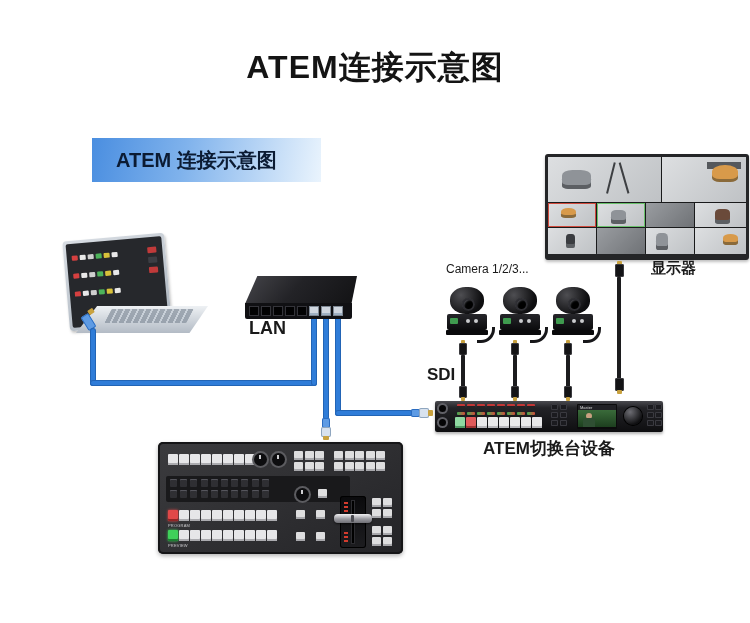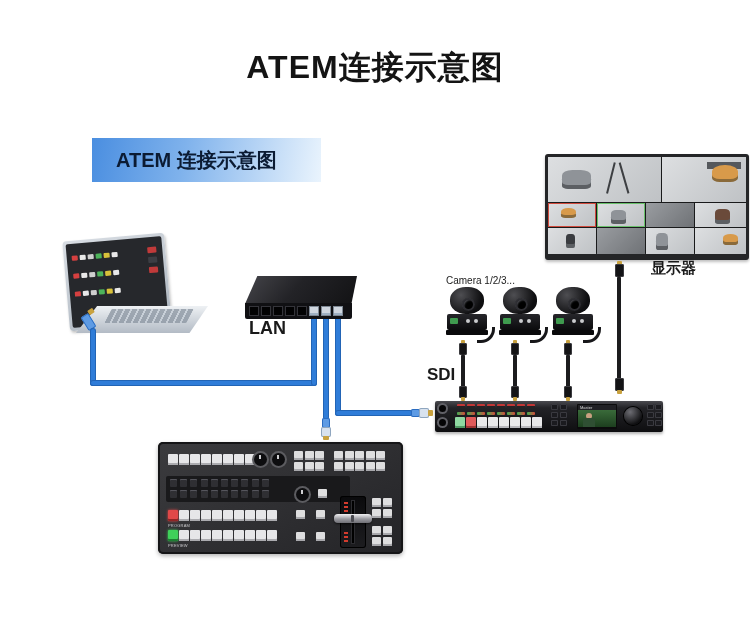--- a/index.html
+++ b/index.html
@@ -9,21 +9,21 @@
   }
   .abs{position:absolute;}
   
   #main-title{left:0;top:46px;width:750px;text-align:center;font-size:32px;font-weight:bold;letter-spacing:1px;color:#141414;}
   #section-header{left:48px;top:138px;width:205px;height:44px;line-height:44px;padding-left:24px;
     font-size:20px;font-weight:bold;color:#0b1b33;
     background:linear-gradient(100deg,#4a8ee0 0%,#7fb2ec 40%,#eaf4fd 100%);margin-left:44px;}
   #subtitle{left:48px;top:197px;font-size:15px;font-weight:bold;color:#111;}
   .lbl{color:#1a1a1a;}
   #lan-label{left:249px;top:318px;font-size:18px;font-weight:600;}
-  #camera-label{left:446px;top:262px;font-size:10px;font-weight:500;margin-top:13px;}
+  #camera-label{left:446px;top:262px;font-size:12px;font-weight:500;}
   #sdi-label{left:427px;top:365px;font-size:17px;font-weight:600;}
   #monitor-label{left:651px;top:259px;font-size:15px;font-weight:bold;}
   #atem-label{left:435px;top:437px;width:228px;text-align:center;font-size:17px;font-weight:bold;}
   #kd50b-label{left:158px;top:560px;width:245px;text-align:center;font-size:18px;font-weight:bold;}
 
   
   .bluecable{background:#2f7cd8;border-radius:3px;box-shadow:inset 0 0 0 1px rgba(20,70,140,.45);}
   .blackcable{background:#1c1c1e;border-radius:2px;}
   .rj45-boot{background:#5e9be4;border-radius:2px;box-shadow:inset 0 0 0 1px #2b6cc0;}
   .rj45-body{background:#d8e2ee;border-radius:2px;box-shadow:inset 0 0 0 1px #8fa6bf;}
@@ -359,20 +359,21 @@
     <div id="atem-knob"></div>
     <div class="smgrid" style="left:212px;top:3px;grid-template-columns:repeat(2,6px);">
         <span></span>
         <span></span>
         <span></span>
         <span></span>
         <span></span>
         <span></span>
       </div>
   </div>
+  <div class="abs lbl" id="atem-label">ATEM切换台设备</div>
 
   <div class="abs" id="kd50b">
     <div class="keyrow" style="left:10px;top:12px;">
         <span></span>
         <span></span>
         <span></span>
         <span></span>
         <span></span>
         <span></span>
         <span></span>

